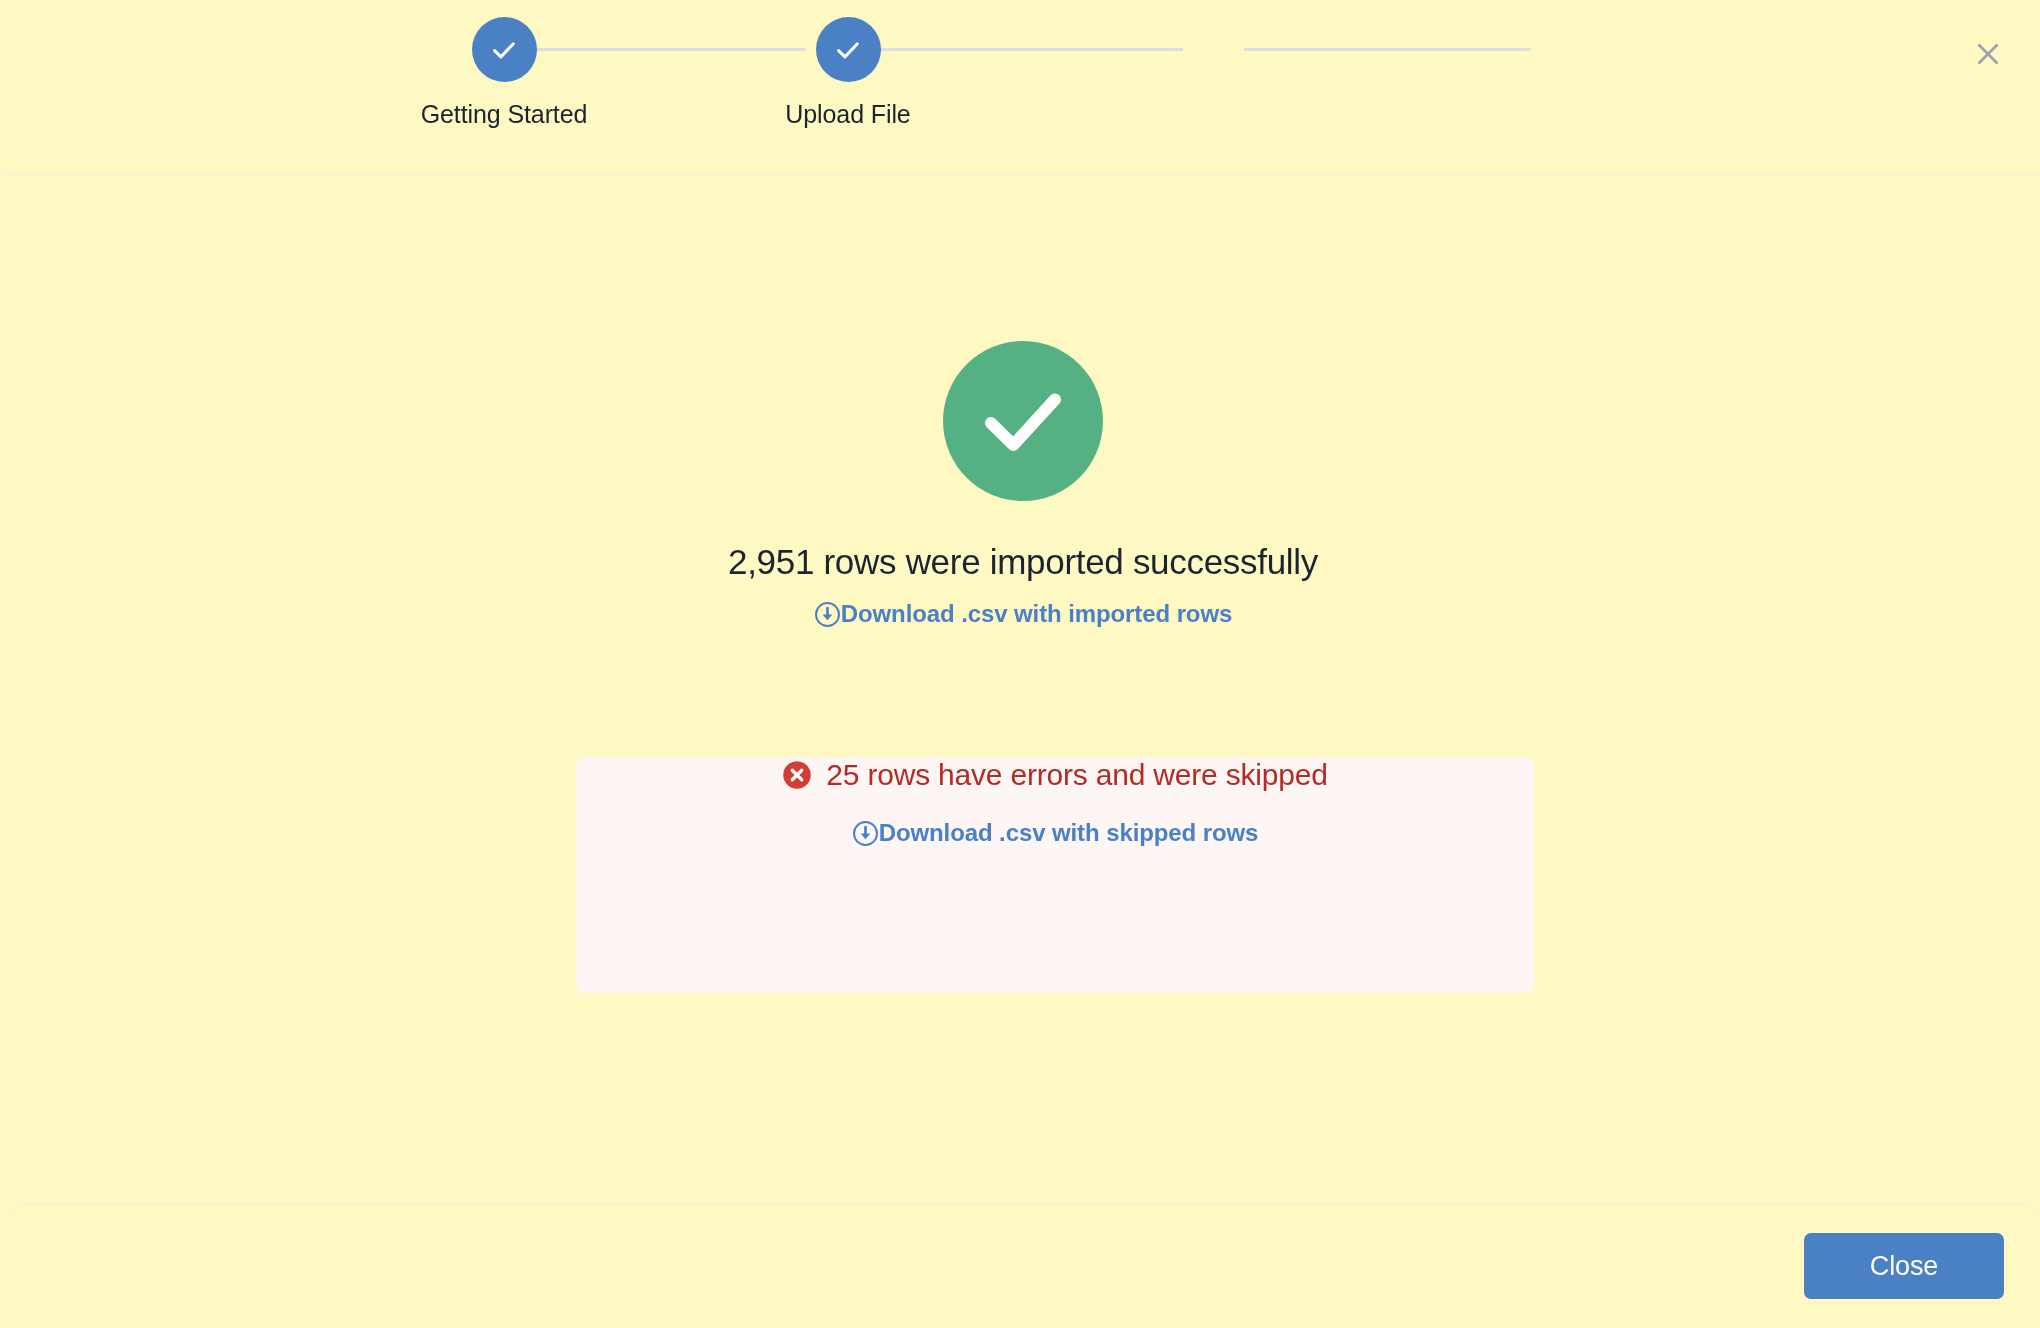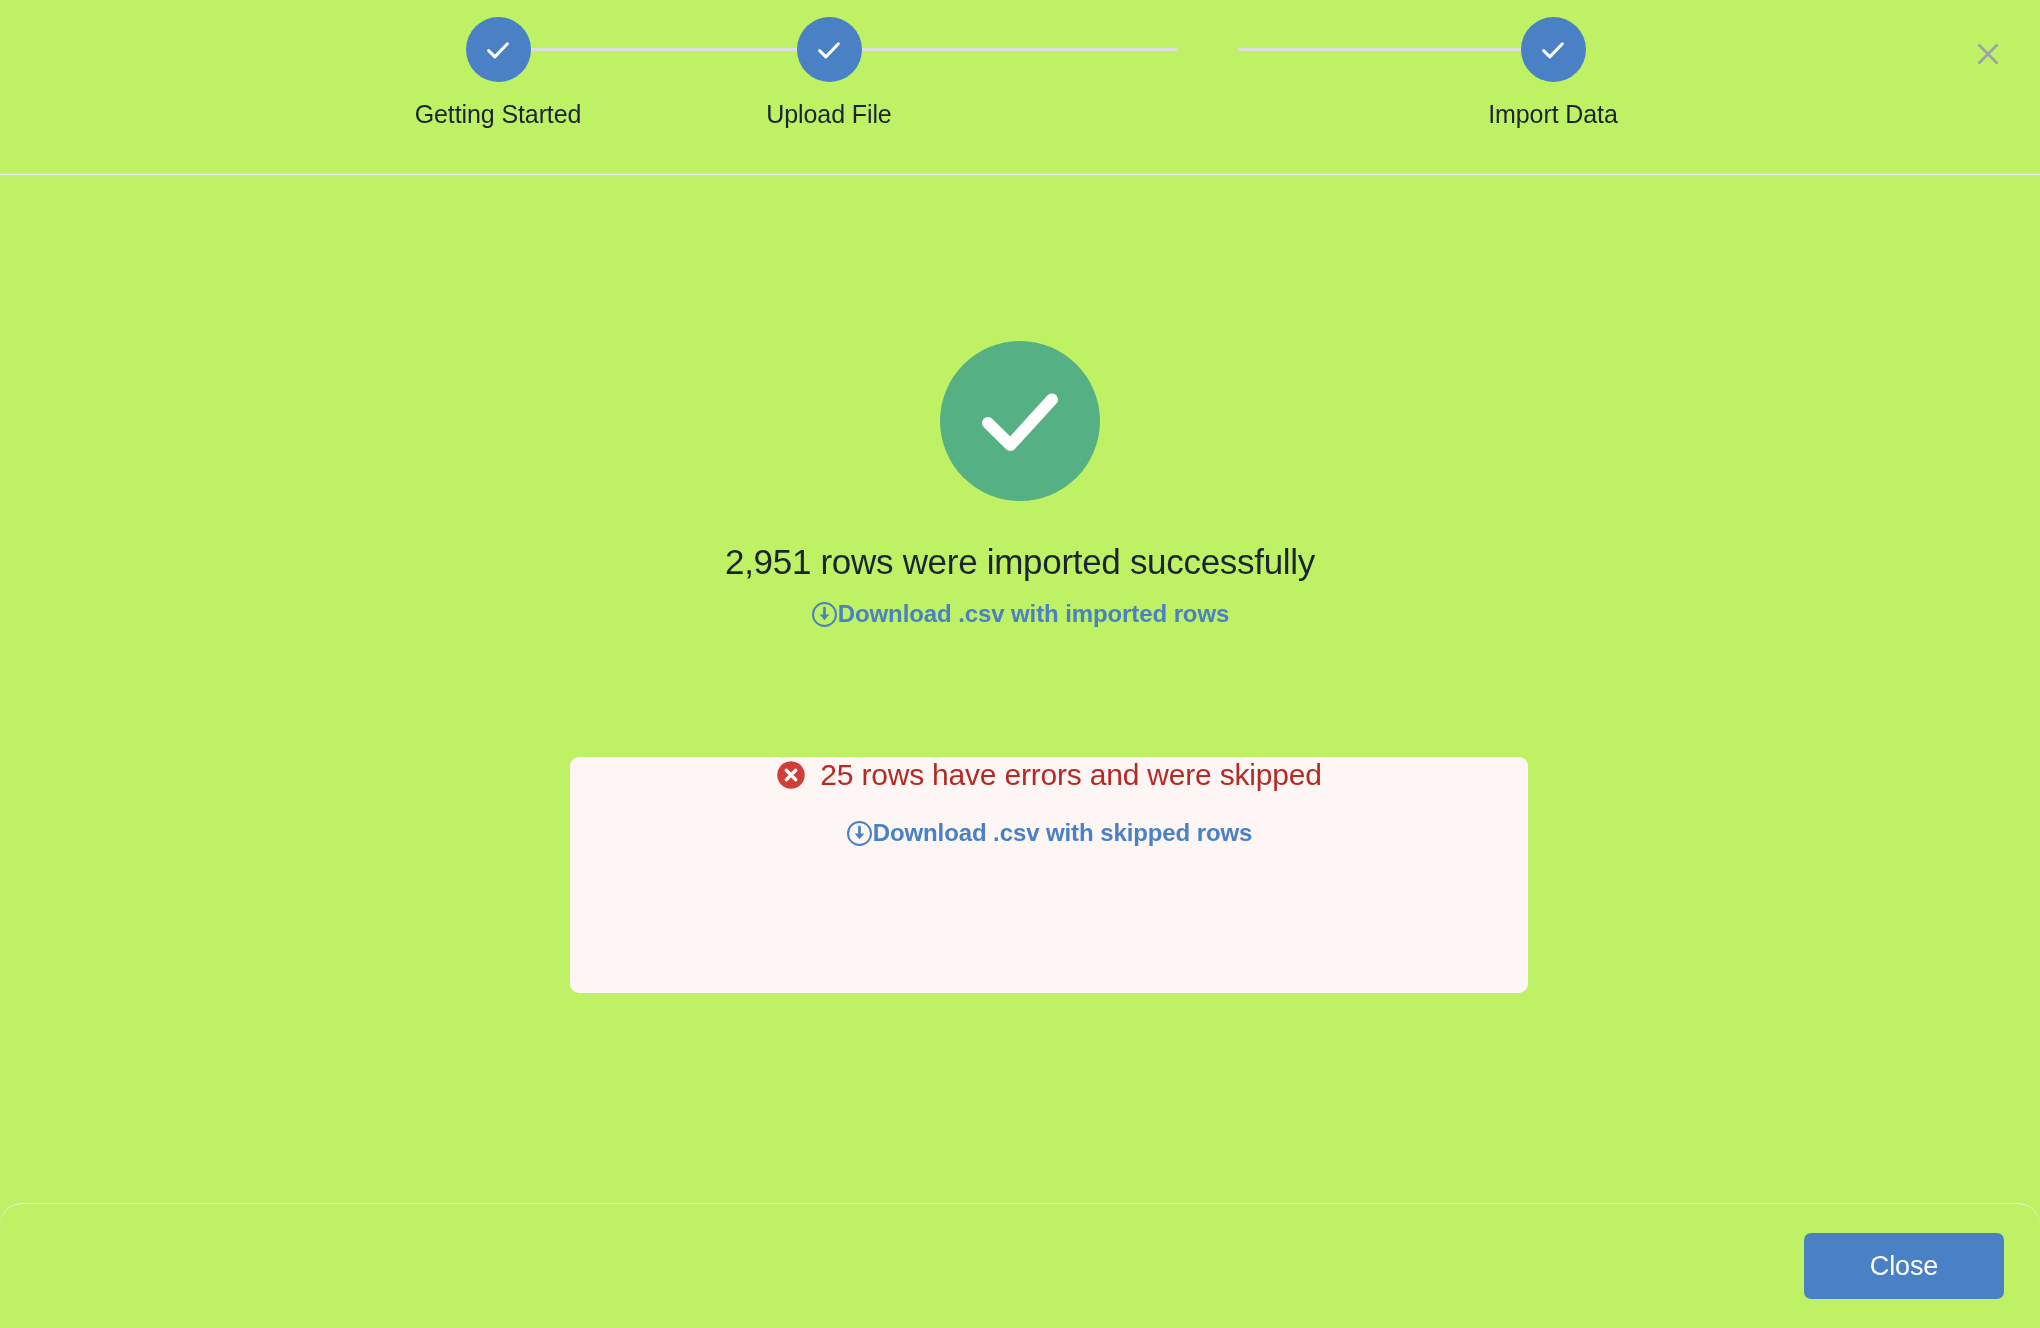--- a/index.html
+++ b/index.html
@@ -16,21 +16,22 @@
     position: relative;
     color: #1b2430;
   }
 
   
   .modal {
     position: absolute;
     inset: 0;
     display: flex;
     flex-direction: column;
-    background: #bef264;
+    background: #fef9c3;
+    padding-left: 6px;
   }
 
   
   .modal-header {
     position: relative;
     height: 175px;
     flex: 0 0 175px;
     border-bottom: 1px solid #ecedf0;
     box-sizing: border-box;
   }
@@ -44,21 +45,21 @@
   }
 
   .step {
     position: absolute;
     top: 0;
     width: 240px;
     margin-left: -120px;
     text-align: center;
   }
   .step-1 { left: 33px; }
-  .step-2 { left: 364px; }
+  .step-2 { left: 377px; }
   .step-3 { left: 740px; }
   .step-4 { left: 1088px; }
 
   .step-circle {
     width: 65px;
     height: 65px;
     border-radius: 50%;
     background: #4a81c4;
     margin: 0 auto;
     display: flex;
@@ -235,30 +236,20 @@
           <span>
             <svg width="30" height="30" viewBox="0 0 24 24" fill="none" stroke="#ffffff" stroke-width="2.4" stroke-linecap="round" stroke-linejoin="round">
               <polyline points="4.5,12.5 9.5,17.5 19.5,7"></polyline>
             </svg>
           </span>
         </div>
         <div class="step-label">Upload File</div>
       </div>
 
 
-      <div class="step step-4">
-        <div class="step-circle">
-          <span>
-            <svg width="30" height="30" viewBox="0 0 24 24" fill="none" stroke="#ffffff" stroke-width="2.4" stroke-linecap="round" stroke-linejoin="round">
-              <polyline points="4.5,12.5 9.5,17.5 19.5,7"></polyline>
-            </svg>
-          </span>
-        </div>
-        <div class="step-label">Import Data</div>
-      </div>
 
     </div>
 
     <div class="close-x">
       <svg width="30" height="30" viewBox="0 0 24 24" fill="none" stroke="#9ba2ad" stroke-width="2.1" stroke-linecap="round">
         <line x1="5" y1="5" x2="19" y2="19"></line>
         <line x1="19" y1="5" x2="5" y2="19"></line>
       </svg>
     </div>
 

